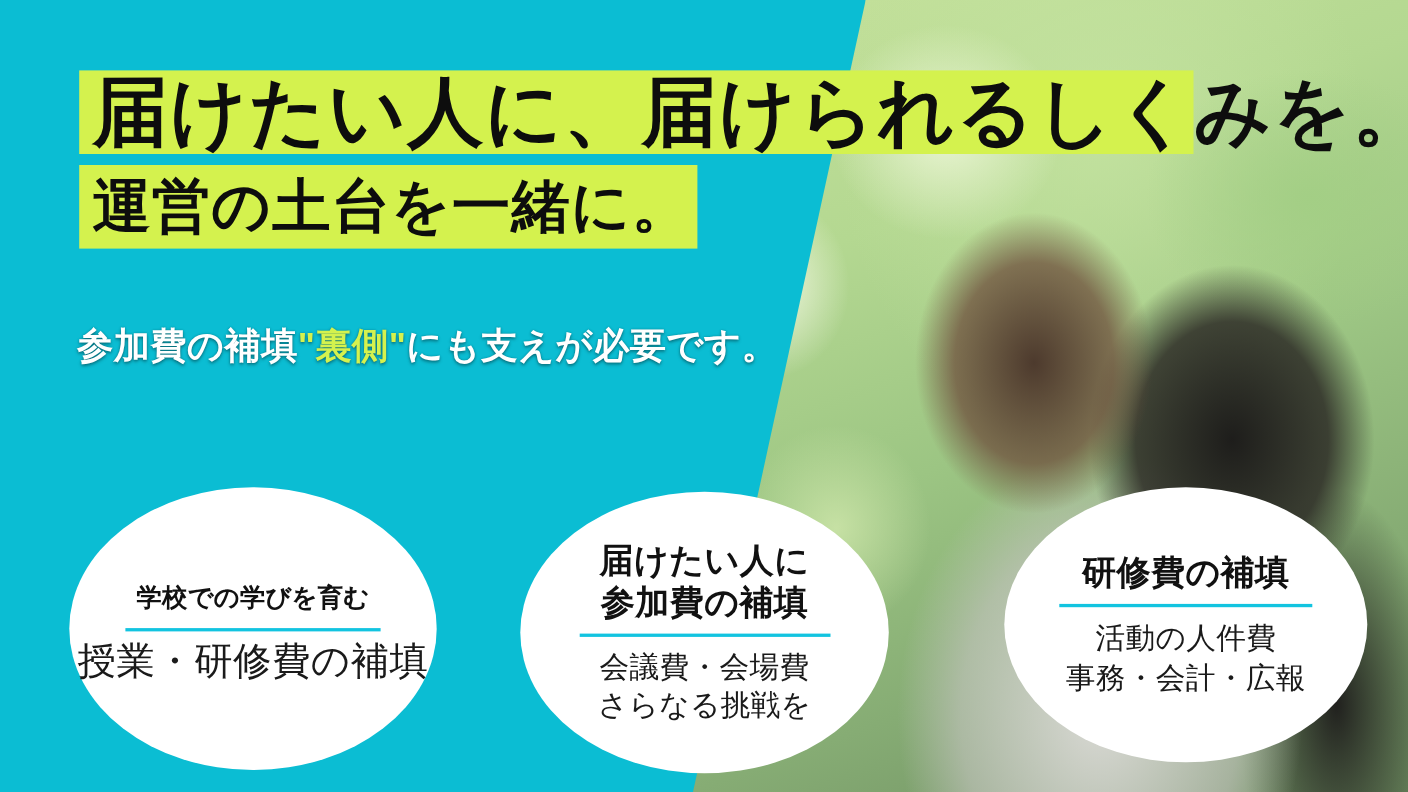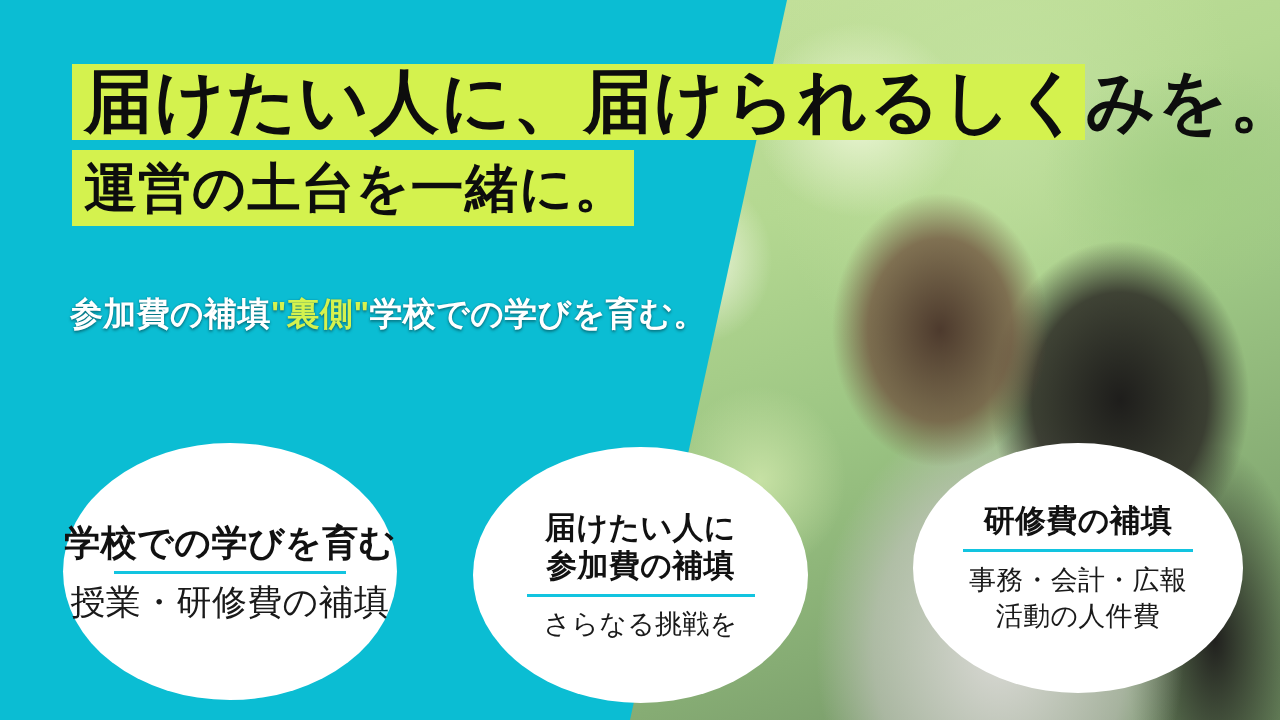--- a/index.html
+++ b/index.html
@@ -71,21 +71,21 @@
     height:3px;background:var(--divider,#12c4e0);border:0;margin:9px 0 10px 0;
   }
   .badge .b-sub{
     color:#1a1a1a;font-weight:normal;letter-spacing:.01em;
     font-family:"Liberation Sans","DejaVu Sans",sans-serif;
   }
   .badge .b-sub .line{display:block;}
 
   
   #badge-school{left:63px;top:443px;width:334px;height:257px;}
-  #badge-school .b-title{font-size:36px;line-height:38px;}
+  #badge-school .b-title{font-size:23px;line-height:38px;}
   #badge-school .b-div{width:232px;}
   #badge-school .b-sub{font-size:35px;line-height:36px;}
 
   
   #badge-challenge{left:473px;top:447px;width:335px;height:256px;}
   #badge-challenge .b-title{font-size:31px;line-height:38px;}
   #badge-challenge .b-div{width:228px;}
   #badge-challenge .b-sub{font-size:27px;line-height:35px;}
 
   
@@ -101,44 +101,45 @@
 
   <div class="photo"></div>
   <div class="teal"></div>
 
   <div class="headline">
     <span class="hl-bar one">届けたい人に、届けられるしくみを。</span>
     <span class="hl-bar two">運営の土台を一緒に。</span>
   </div>
 
   <div class="subtitle">
-    <span class="line"><span>参加費の補填</span><span class="hl">"裏側"</span><span>学校での学びを育む。</span></span>
+    <span class="line"><span>参加費の補填</span><span class="hl">"裏側"</span><span>にも支えが必要です。</span></span>
   </div>
 
   <div class="badge" id="badge-school">
     <div class="b-title">学校での学びを育む</div>
     <div class="b-div"></div>
     <div class="b-sub">
       <span class="line">授業・研修費の補填</span>
     </div>
   </div>
 
   <div class="badge" id="badge-challenge">
     <div class="b-title">
       <span class="line" style="display:block">届けたい人に</span>
       <span class="line" style="display:block">参加費の補填</span>
     </div>
     <div class="b-div"></div>
     <div class="b-sub">
+      <span class="line">会議費・会場費</span>
       <span class="line">さらなる挑戦を</span>
     </div>
   </div>
 
   <div class="badge" id="badge-operations">
     <div class="b-title">研修費の補填</div>
     <div class="b-div"></div>
     <div class="b-sub">
+      <span class="line">活動の人件費</span>
       <span class="line">事務・会計・広報</span>
-      <span class="line">活動の人件費</span>
     </div>
   </div>
 
 </div>
 
 </body></html>

